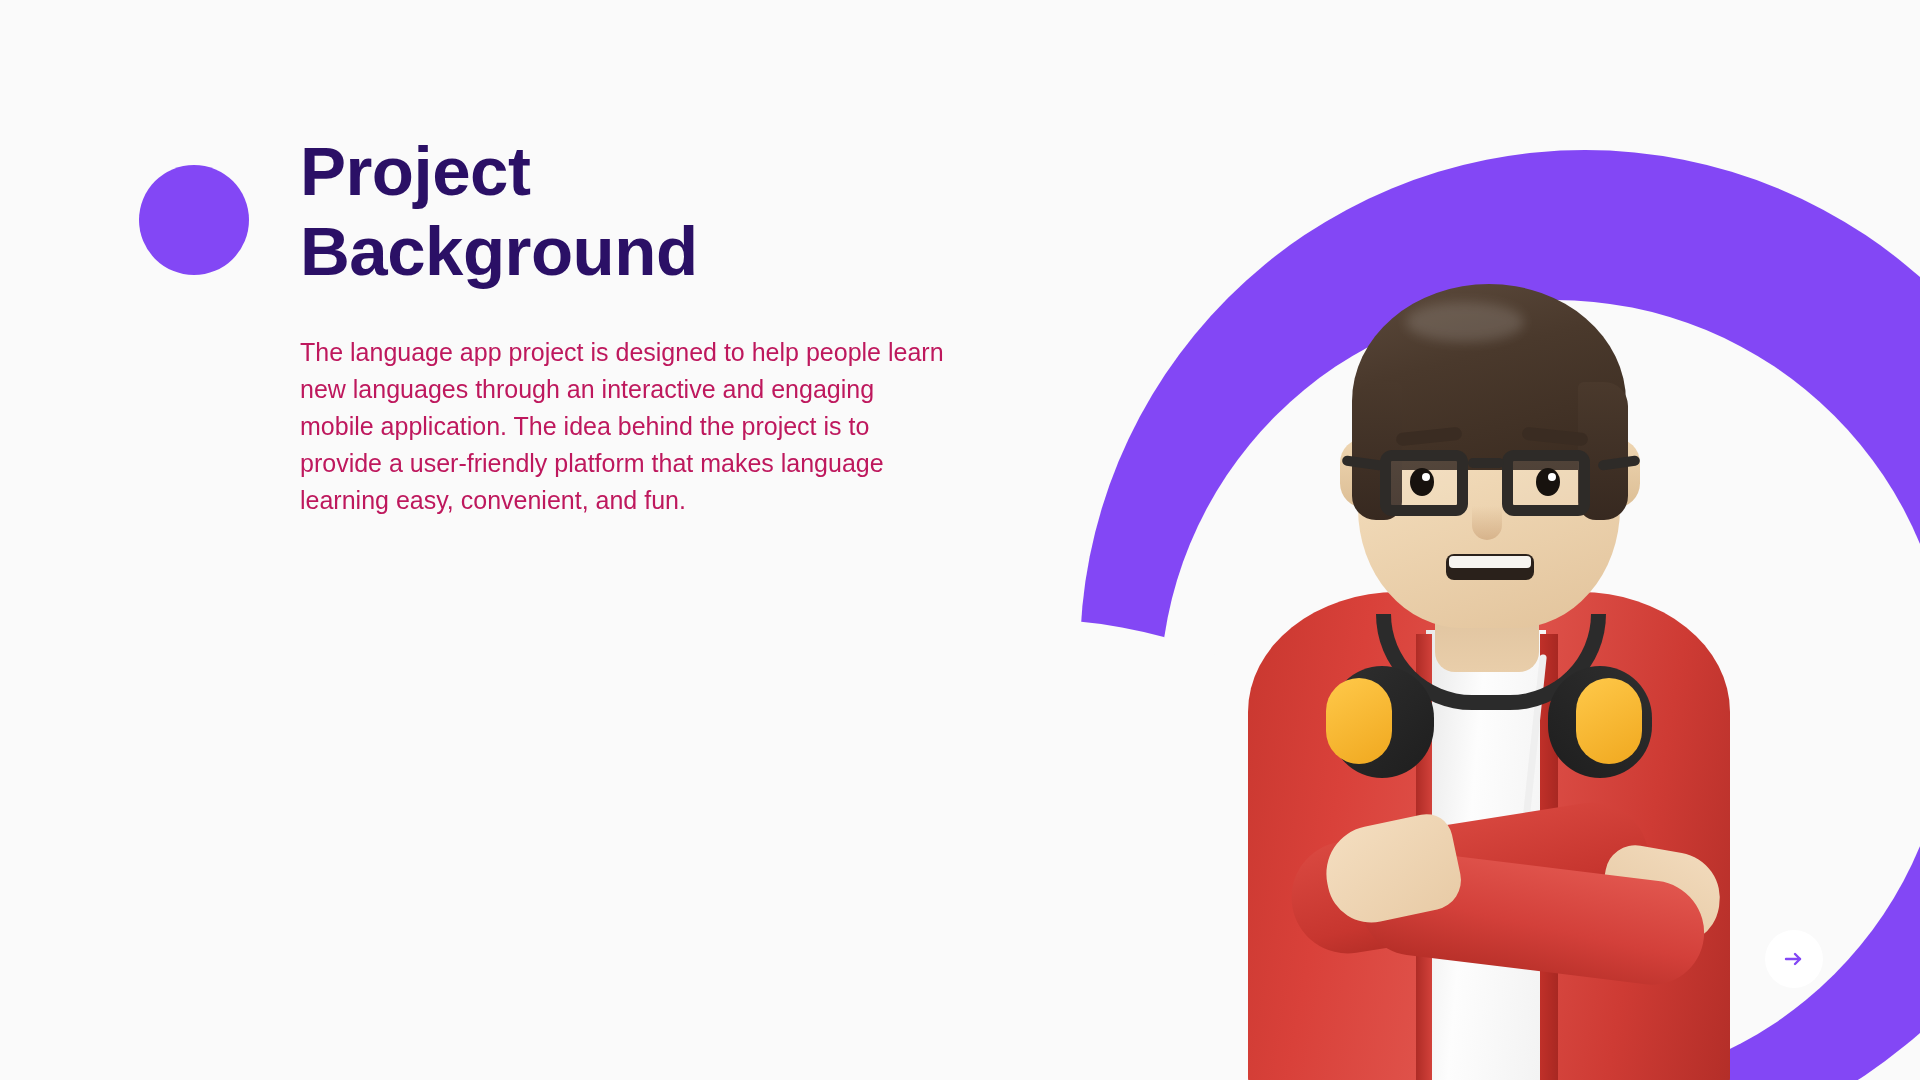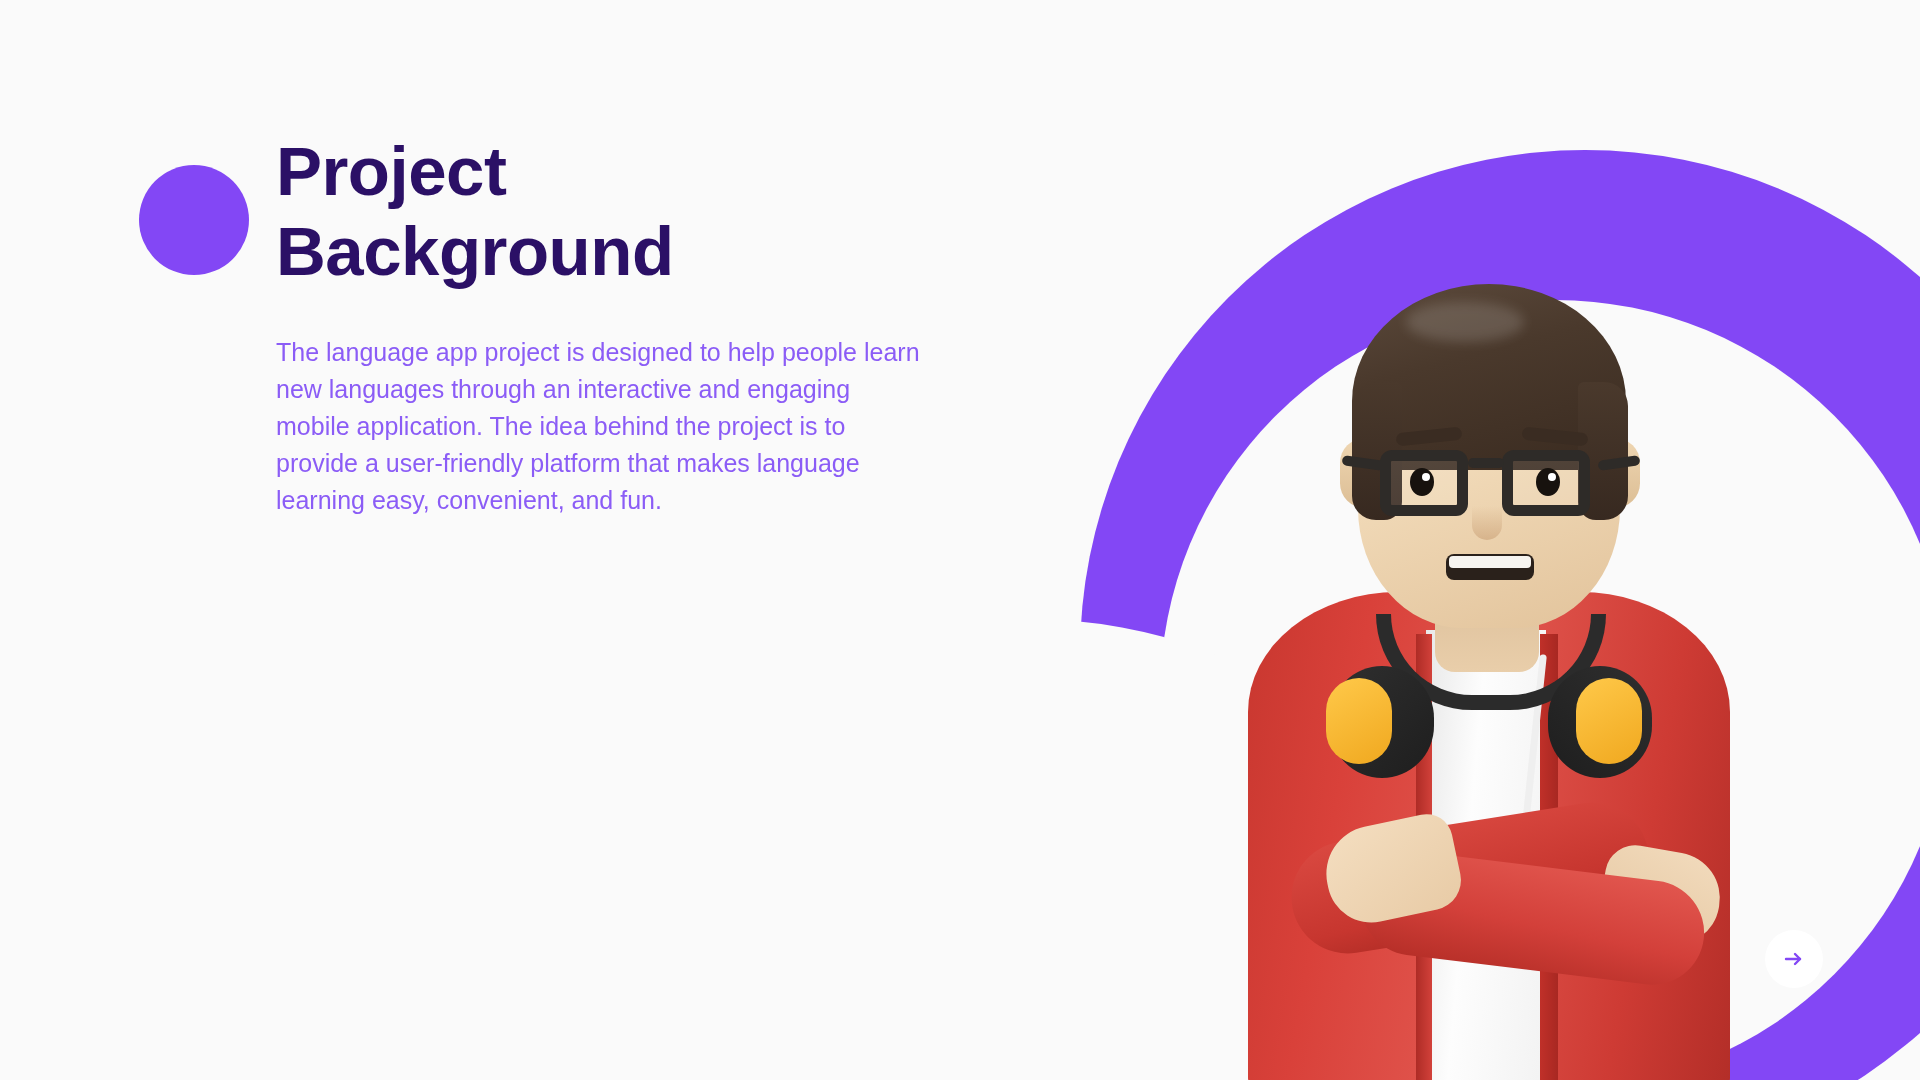--- a/index.html
+++ b/index.html
@@ -240,36 +240,36 @@
   
   #dot-decoration {
     position:absolute;
     left:139px; top:165px;
     width:110px; height:110px;
     border-radius:50%;
     background:#8347F5;
   }
   #text-column {
     position:absolute;
-    left:276px; top:132px;
+    left:300px; top:132px;
     width:660px;
   }
   #page-title {
     font-size:69px;
     font-weight:bold;
     line-height:1.16;
     letter-spacing:-0.5px;
     color:#2B1066;
     white-space:pre-line;
   }
   #body-paragraph {
     margin-top:42px;
     font-size:25px;
     line-height:1.48;
-    color:#8b5cf6;
+    color:#be185d;
     width:645px;
   }
 </style>
 </head>
 <body>
 
 <div id="slide">
 
   <div id="artwork">
 

